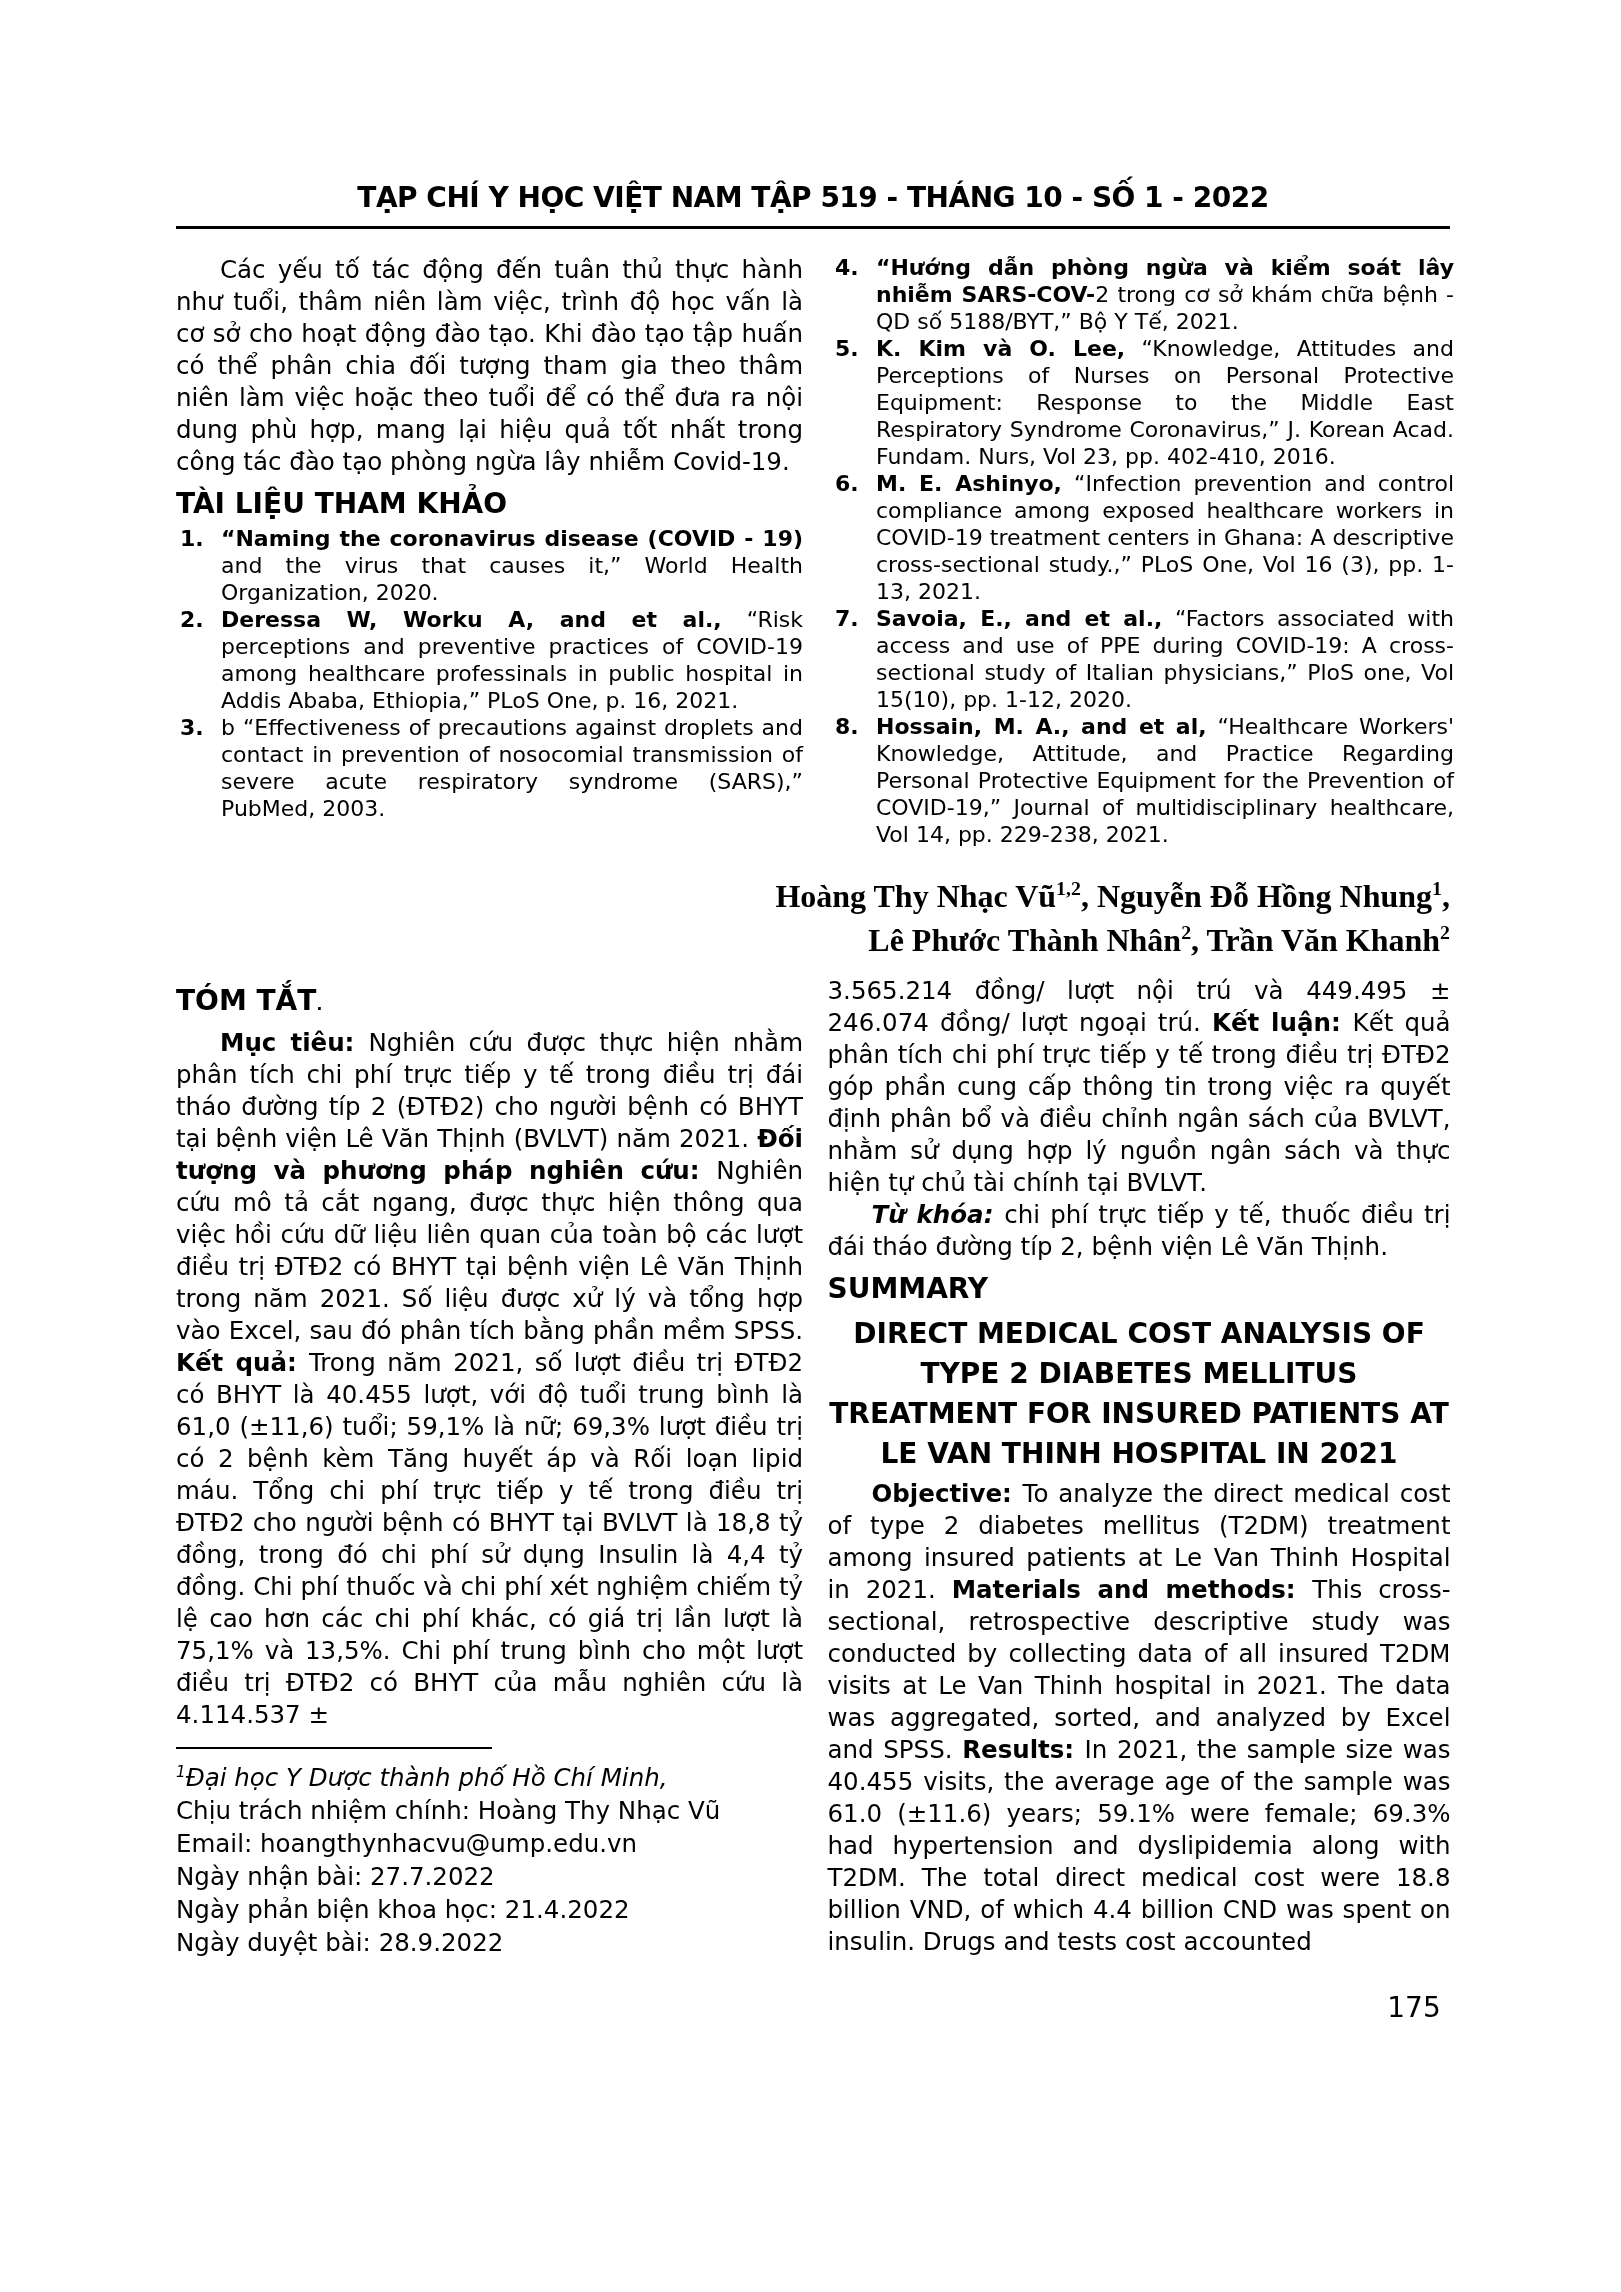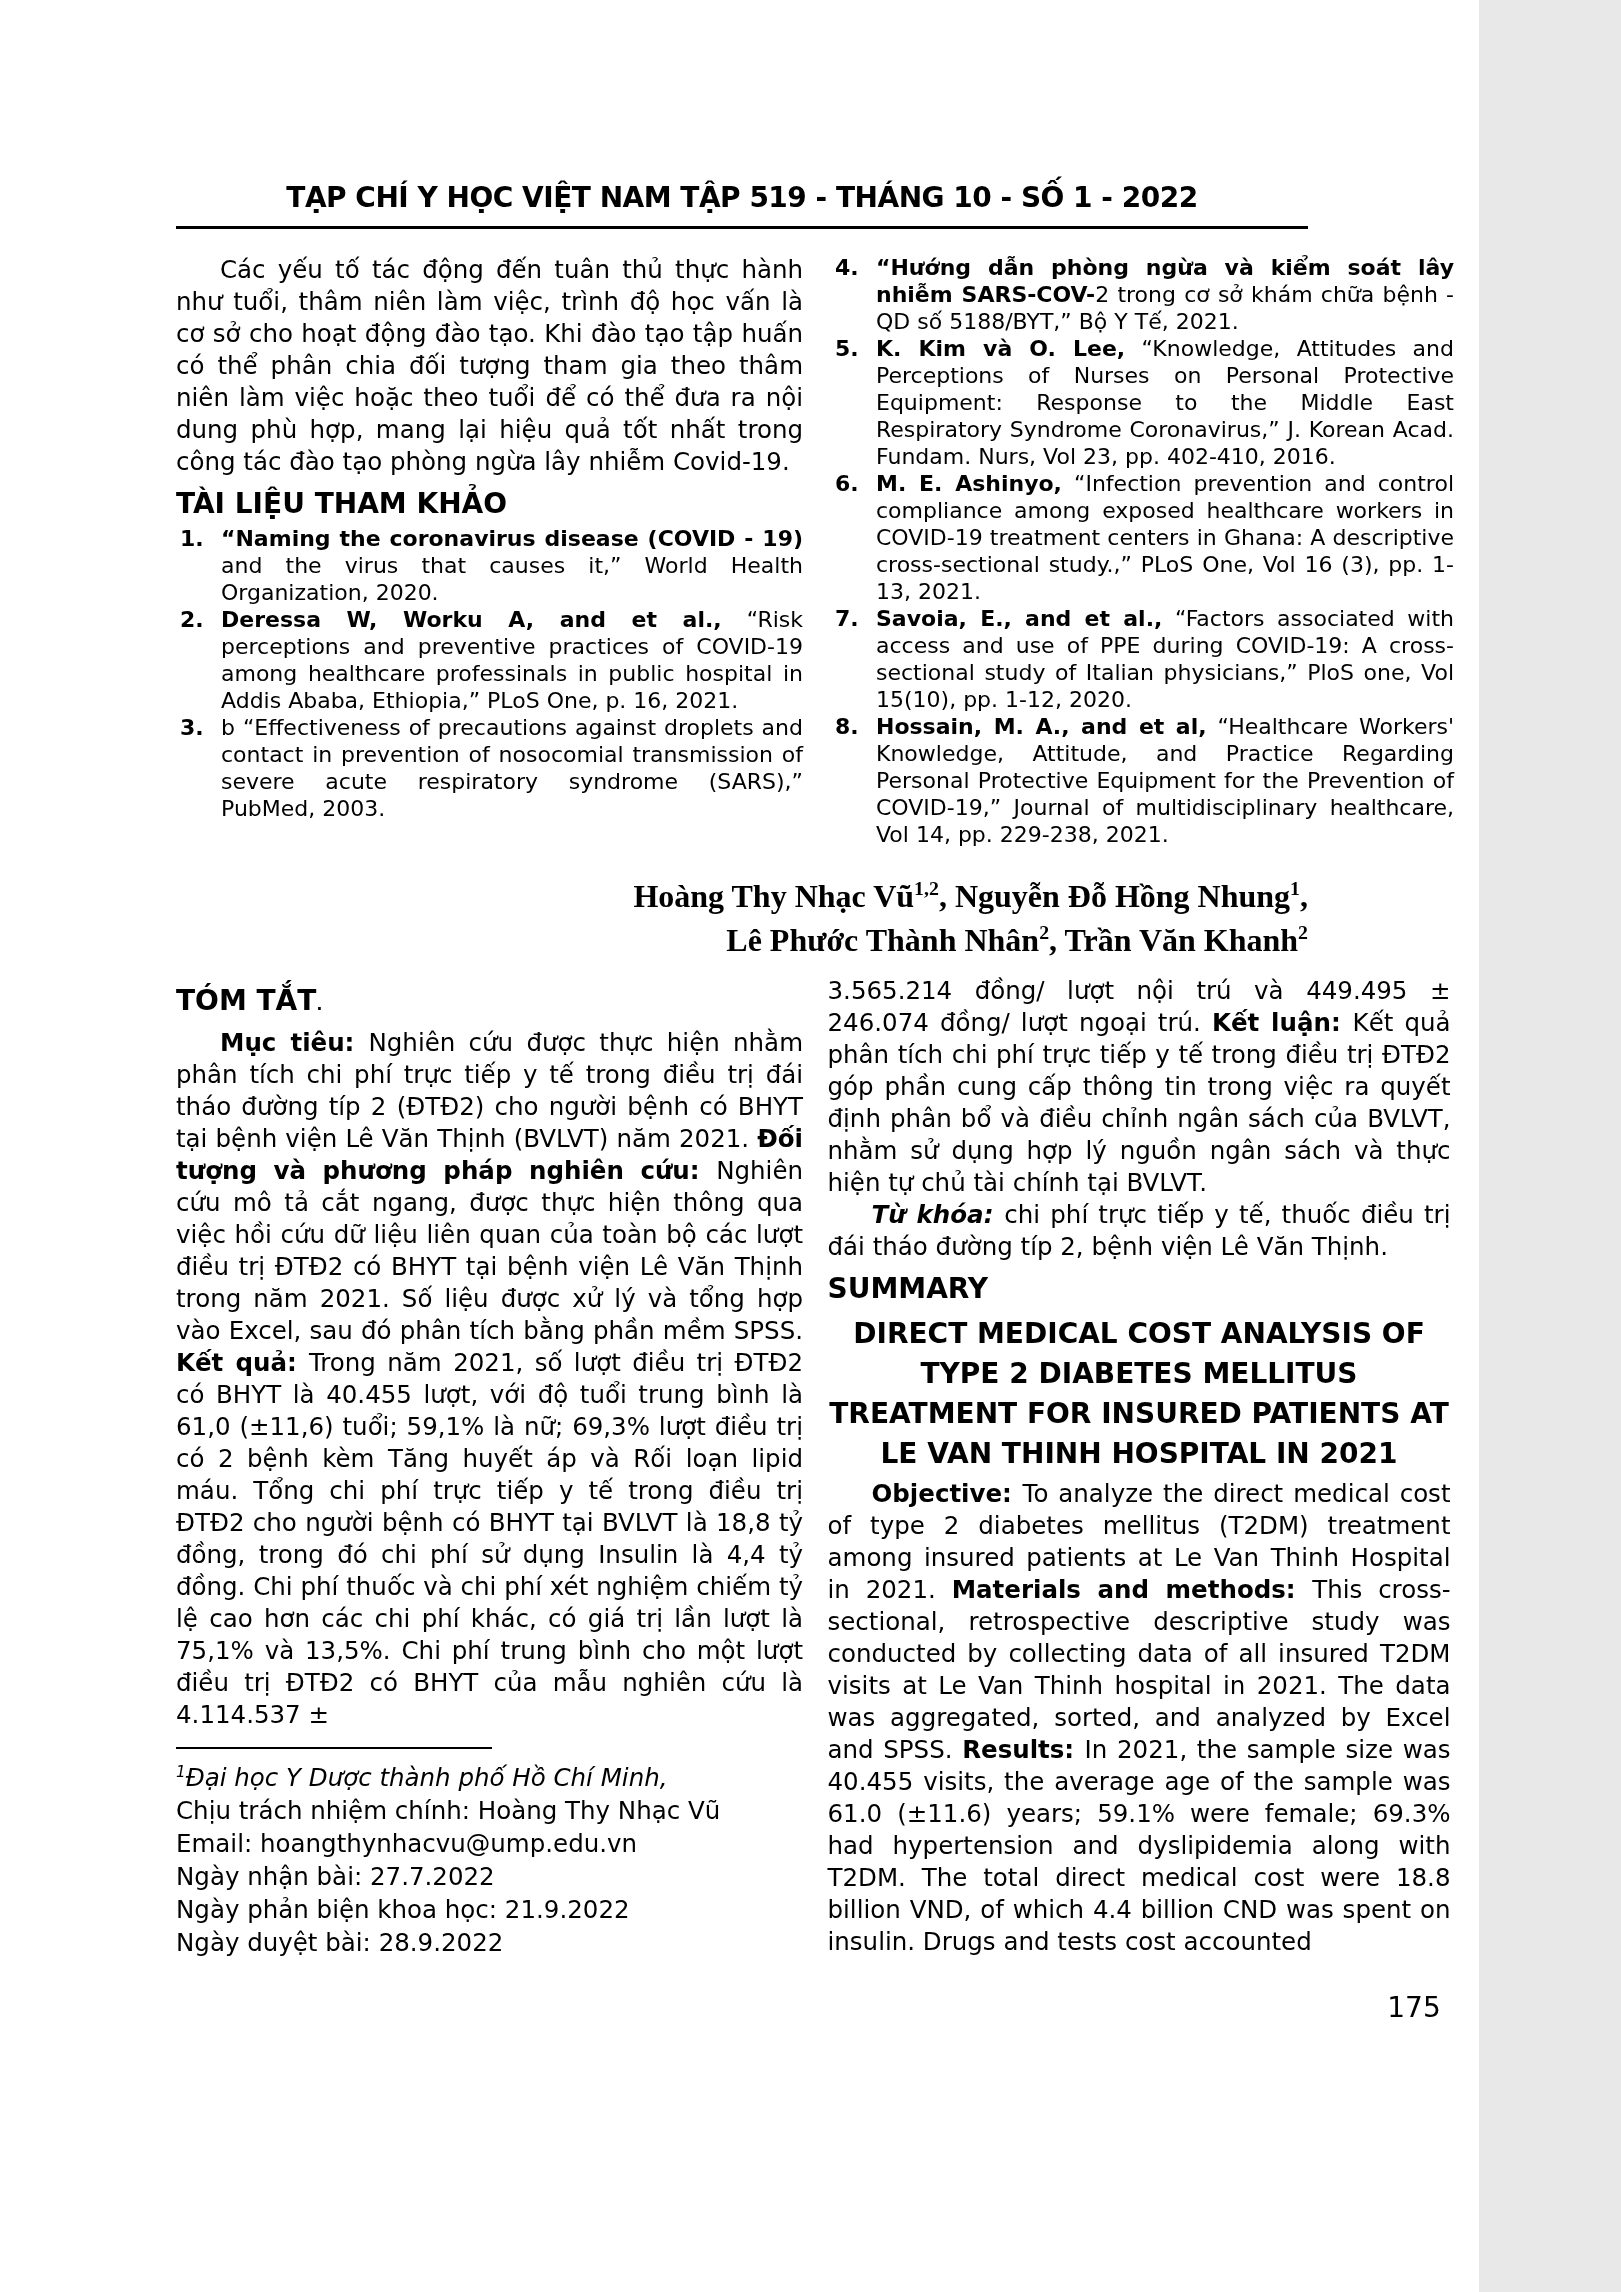--- a/index.html
+++ b/index.html
@@ -1,18 +1,18 @@
 <!DOCTYPE html>
 <html lang="vi"><head>
 <meta charset="utf-8">
 <style>
   html,body{margin:0;padding:0;background:#e8e8e8;}
   .page{
     position:relative;
-    width:1479px;height:2293px;
+    width:1621px;height:2293px;
     background:#ffffff;
     box-sizing:border-box;
     padding:181px 171px 0 176px;
     overflow:hidden;
     color:#000;
     font-family:"DejaVu Sans","Liberation Sans",sans-serif;
   }
   
   .journal-header{
     text-align:center;
@@ -135,21 +135,21 @@
     <div class="col-l">
       <div class="sec-h"><span class="r-n">TÓM TẮT</span><span class="r-sm">.</span></div>
       <p class="bt indent"><span class="r-b">Mục tiêu: </span><span class="r-n">Nghiên cứu được thực hiện nhằm phân tích chi phí trực tiếp y tế trong điều trị đái tháo đường típ 2 (ĐTĐ2) cho người bệnh có BHYT tại bệnh viện Lê Văn Thịnh (BVLVT) năm 2021. </span><span class="r-b">Đối tượng và phương pháp nghiên cứu: </span><span class="r-n">Nghiên cứu mô tả cắt ngang, được thực hiện thông qua việc hồi cứu dữ liệu liên quan của toàn bộ các lượt điều trị ĐTĐ2 có BHYT tại bệnh viện Lê Văn Thịnh trong năm 2021. Số liệu được xử lý và tổng hợp vào Excel, sau đó phân tích bằng phần mềm SPSS. </span><span class="r-b">Kết quả: </span><span class="r-n">Trong năm 2021, số lượt điều trị ĐTĐ2 có BHYT là 40.455 lượt, với độ tuổi trung bình là 61,0 (±11,6) tuổi; 59,1% là nữ; 69,3% lượt điều trị có 2 bệnh kèm Tăng huyết áp và Rối loạn lipid máu. Tổng chi phí trực tiếp y tế trong điều trị ĐTĐ2 cho người bệnh có BHYT tại BVLVT là 18,8 tỷ đồng, trong đó chi phí sử dụng Insulin là 4,4 tỷ đồng. Chi phí thuốc và chi phí xét nghiệm chiếm tỷ lệ cao hơn các chi phí khác, có giá trị lần lượt là 75,1% và 13,5%. Chi phí trung bình cho một lượt điều trị ĐTĐ2 có BHYT của mẫu nghiên cứu là 4.114.537 ±</span></p>
 
       <div class="footnote">
         <hr class="fn-rule">
         <p class="fn-line"><span class="r-isup">1</span><span class="r-i">Đại học Y Dược thành phố Hồ Chí Minh,</span></p>
         <p class="fn-line"><span class="r-n">Chịu trách nhiệm chính: Hoàng Thy Nhạc Vũ</span></p>
         <p class="fn-line"><span class="r-n">Email: hoangthynhacvu@ump.edu.vn</span></p>
         <p class="fn-line"><span class="r-n">Ngày nhận bài: 27.7.2022</span></p>
-        <p class="fn-line"><span class="r-n">Ngày phản biện khoa học: 21.9.2022</span></p>
+        <p class="fn-line"><span class="r-n">Ngày phản biện khoa học: 21.4.2022</span></p>
         <p class="fn-line"><span class="r-n">Ngày duyệt bài: 28.9.2022</span></p>
       </div>
     </div>
 
     <div class="col-r">
       <p class="bt"><span class="r-n">3.565.214 đồng/ lượt nội trú và 449.495 ± 246.074 đồng/ lượt ngoại trú. </span><span class="r-b">Kết luận: </span><span class="r-n">Kết quả phân tích chi phí trực tiếp y tế trong điều trị ĐTĐ2 góp phần cung cấp thông tin trong việc ra quyết định phân bổ và điều chỉnh ngân sách của BVLVT, nhằm sử dụng hợp lý nguồn ngân sách và thực hiện tự chủ tài chính tại BVLVT.</span></p>
       <p class="bt indent"><span class="r-bi">Từ khóa: </span><span class="r-n">chi phí trực tiếp y tế, thuốc điều trị đái tháo đường típ 2, bệnh viện Lê Văn Thịnh.</span></p>
 
       <div class="sec-h">SUMMARY</div>
       <div class="summary-title">DIRECT MEDICAL COST ANALYSIS OF TYPE 2 DIABETES MELLITUS TREATMENT FOR INSURED PATIENTS AT LE VAN THINH HOSPITAL IN 2021</div>

